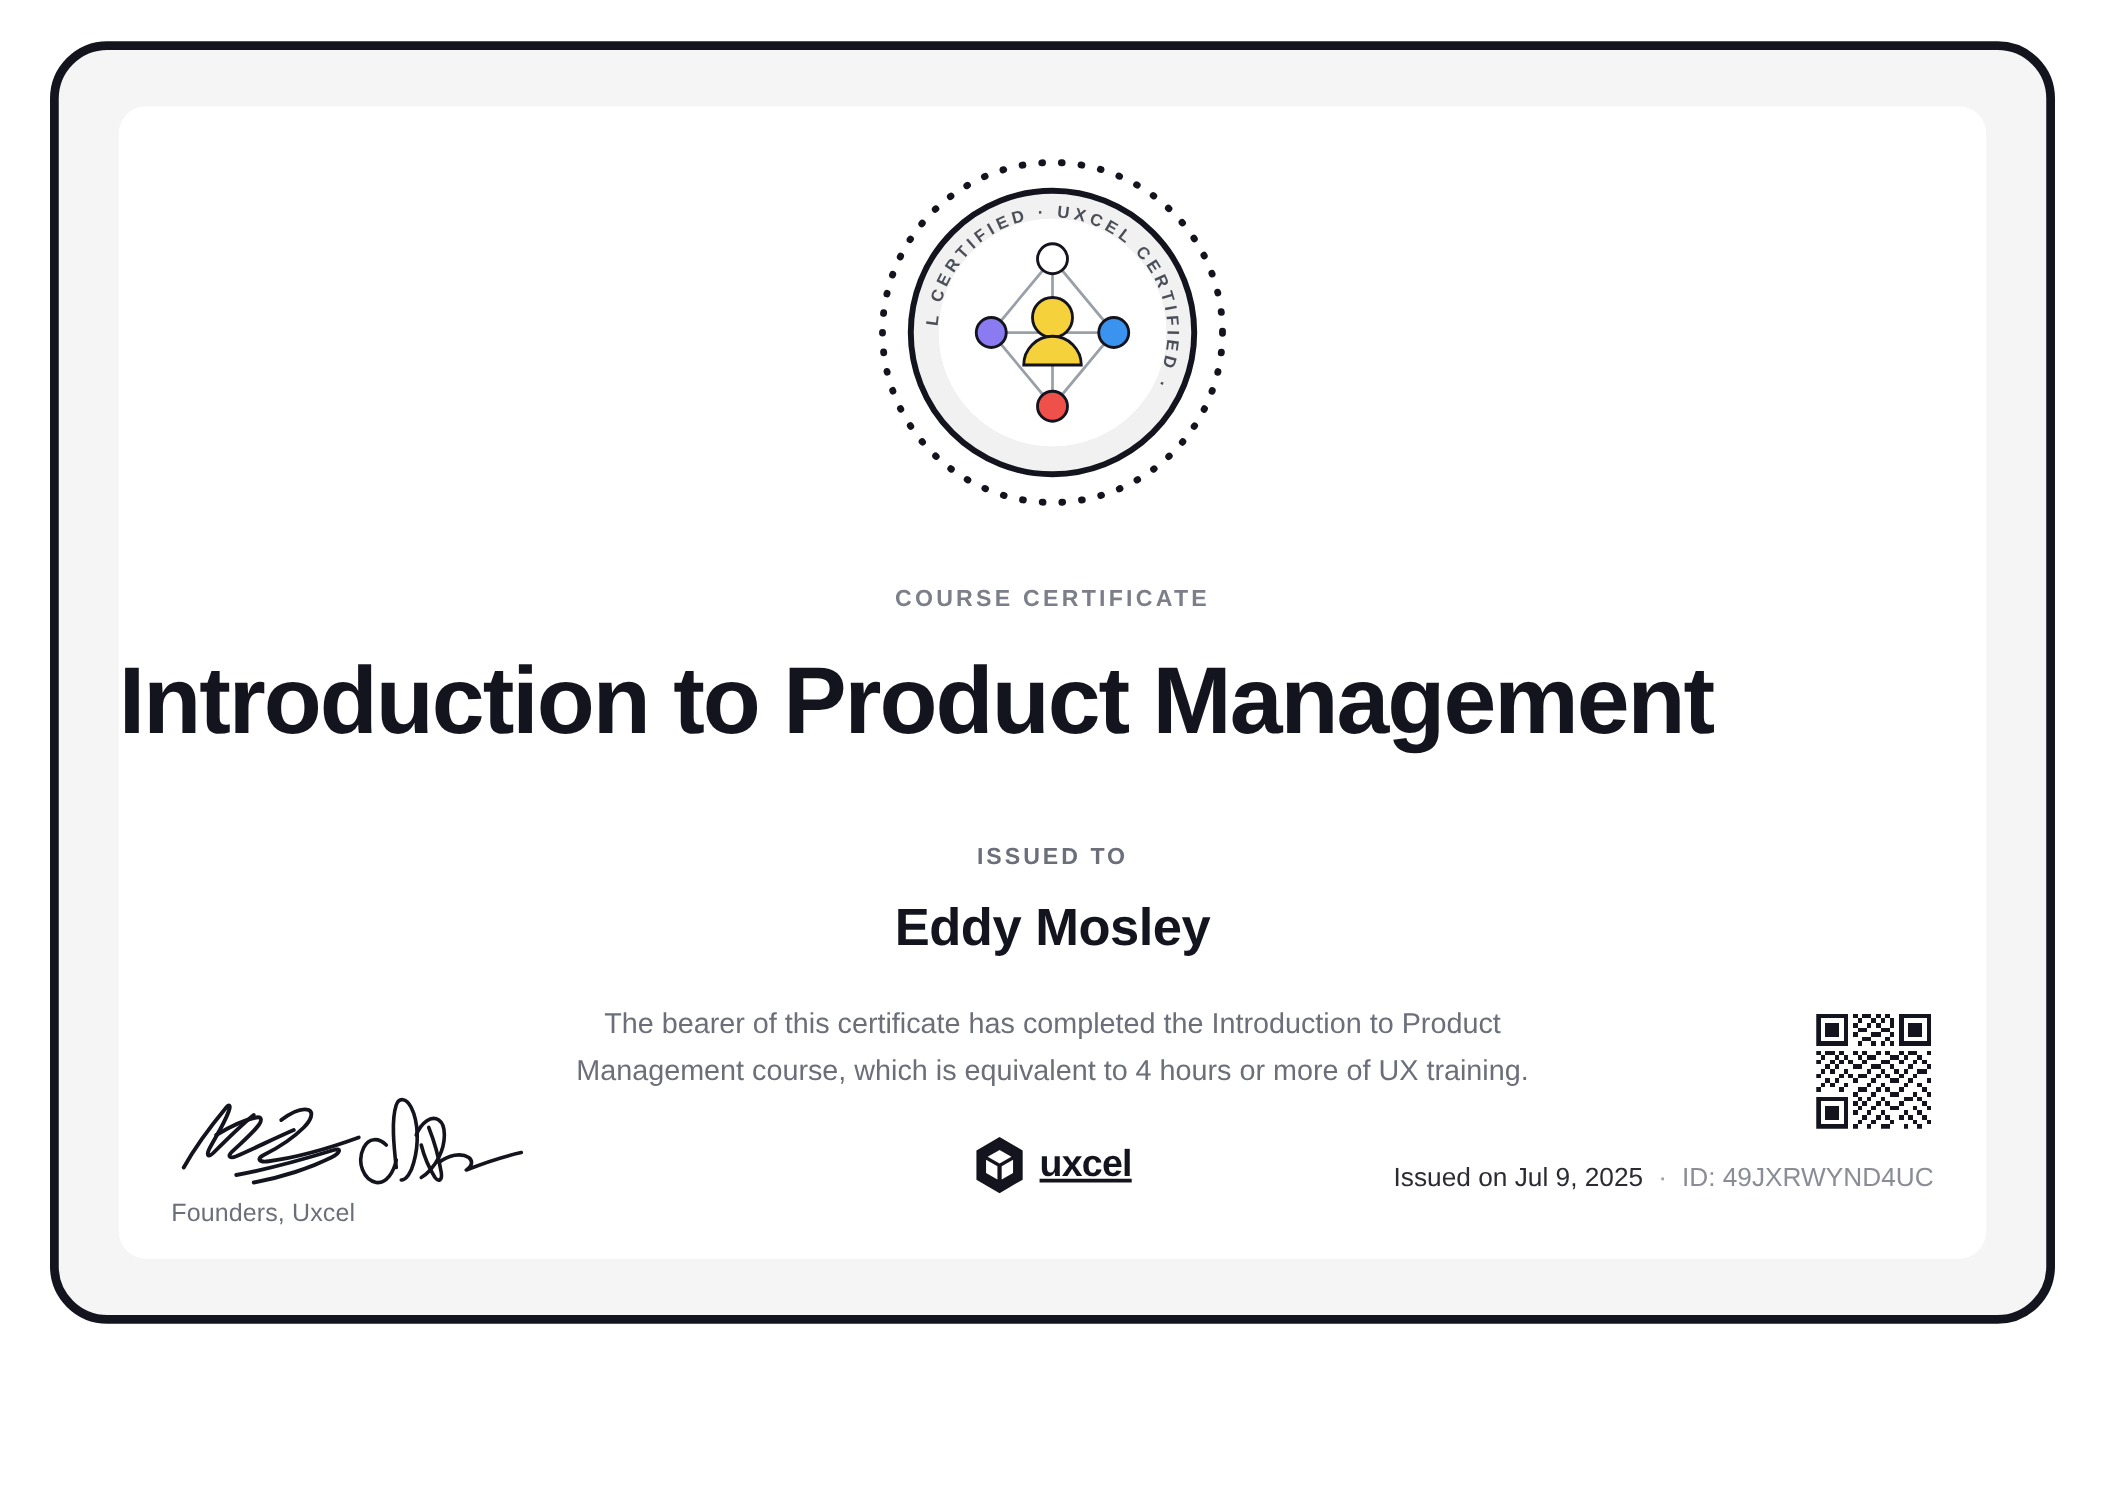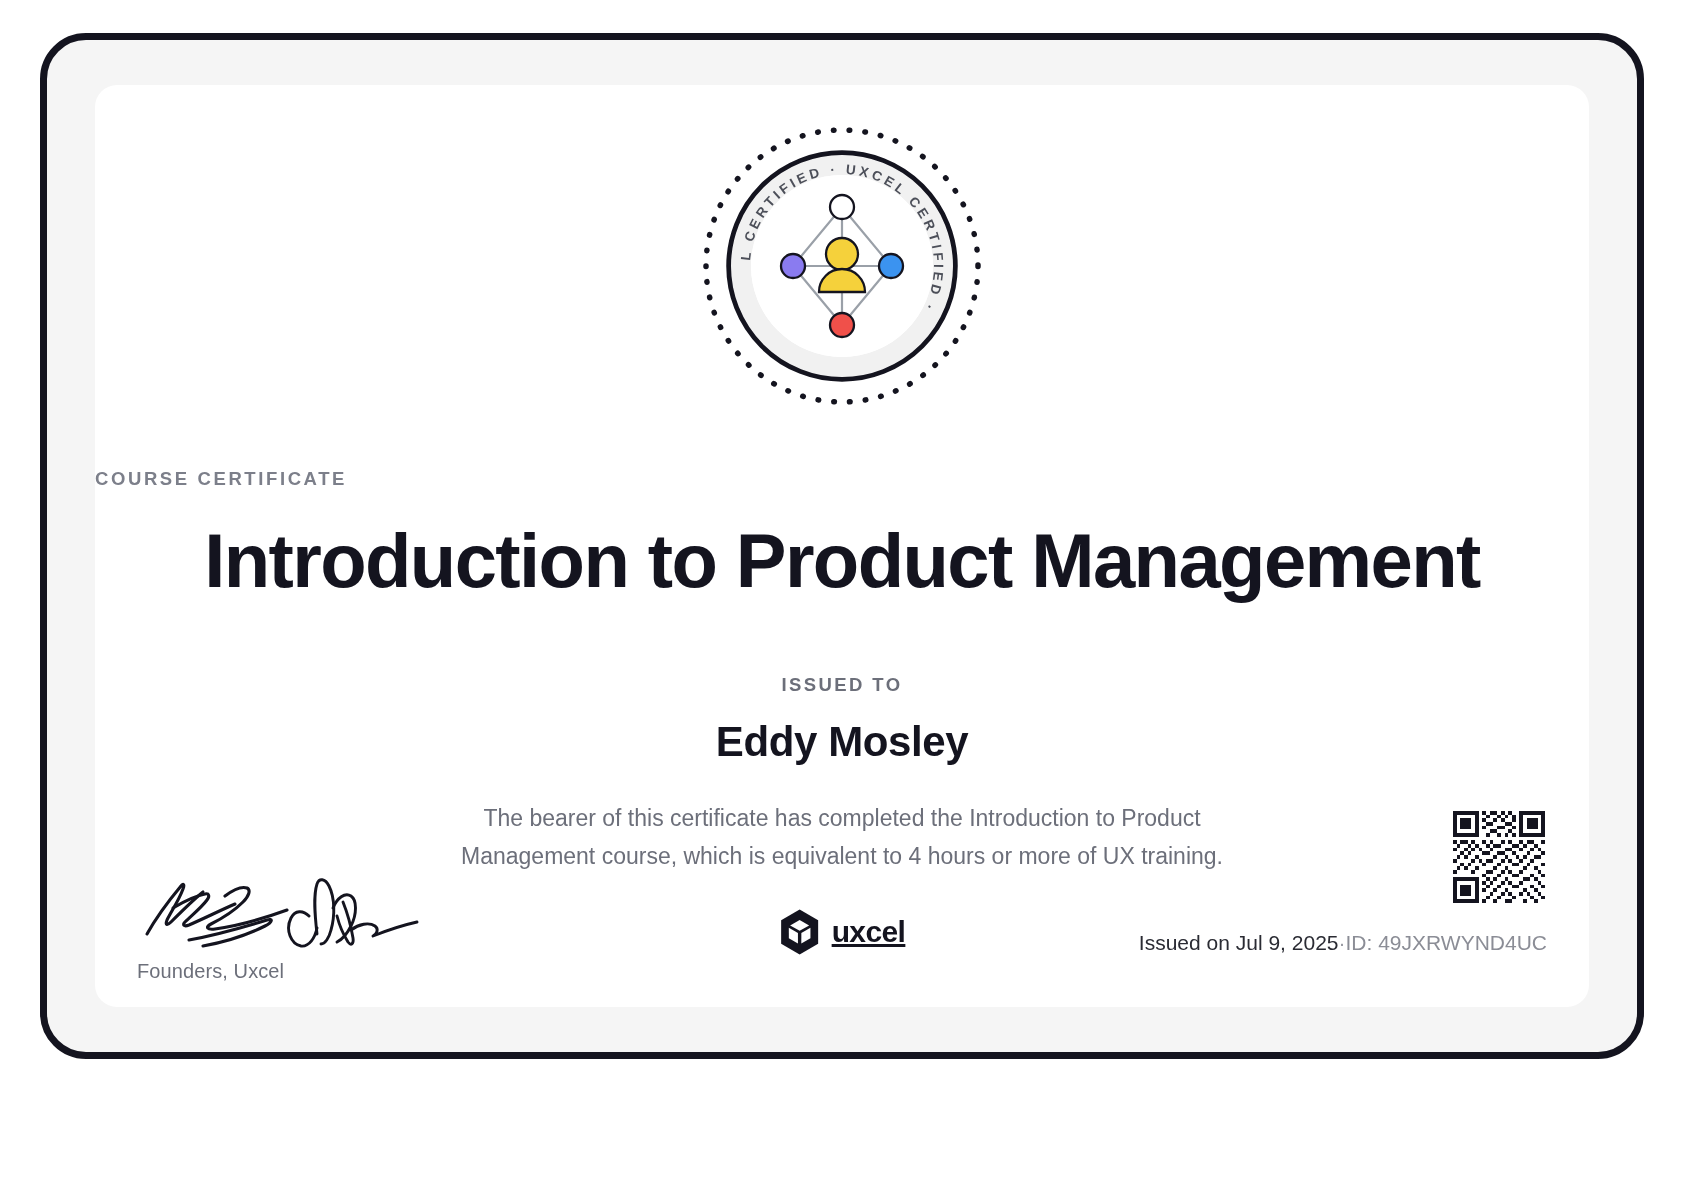--- a/index.html
+++ b/index.html
@@ -47,32 +47,32 @@
     height: 290px;
   }
   .seal-wrap svg { display: block; }
 
   
   .eyebrow {
     position: absolute;
     top: 383px;
     left: 0;
     right: 0;
+    text-align: center;
     font-size: 18.5px;
     font-weight: bold;
     letter-spacing: 2.6px;
     color: #7c7f8a;
   }
 
   .course-title {
     position: absolute;
     top: 428px;
     left: 0;
     right: 0;
-    text-align: center;
     font-size: 76px;
     line-height: 96px;
     font-weight: bold;
     letter-spacing: -1.6px;
     color: #14141f;
     white-space: nowrap;
   }
 
   .issued-label {
     position: absolute;
@@ -151,21 +151,21 @@
     color: #14141f;
     text-decoration: underline;
   }
 
   .meta-block {
     position: absolute;
     right: 42px;
     bottom: 52px;
     display: flex;
     align-items: baseline;
-    gap: 0;
+    gap: 12px;
     white-space: nowrap;
   }
   .meta-issued { font-size: 21px; color: #2a2b33; }
   .meta-dot { font-size: 21px; color: #9a9ca4; }
   .meta-id { font-size: 21px; color: #8b8d96; }
 
   .qr-code {
     position: absolute;
     right: 44px;
     bottom: 104px;

